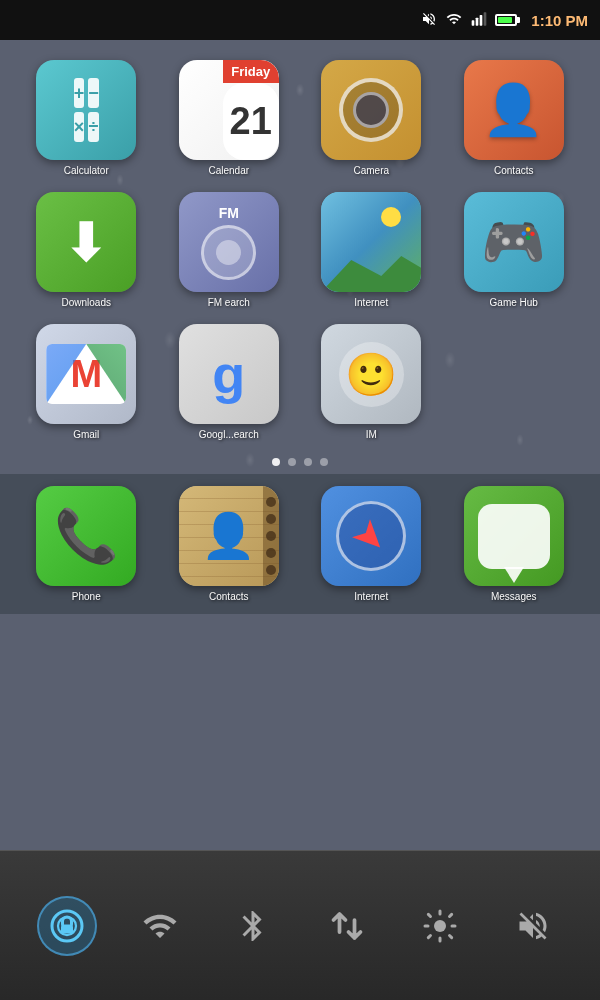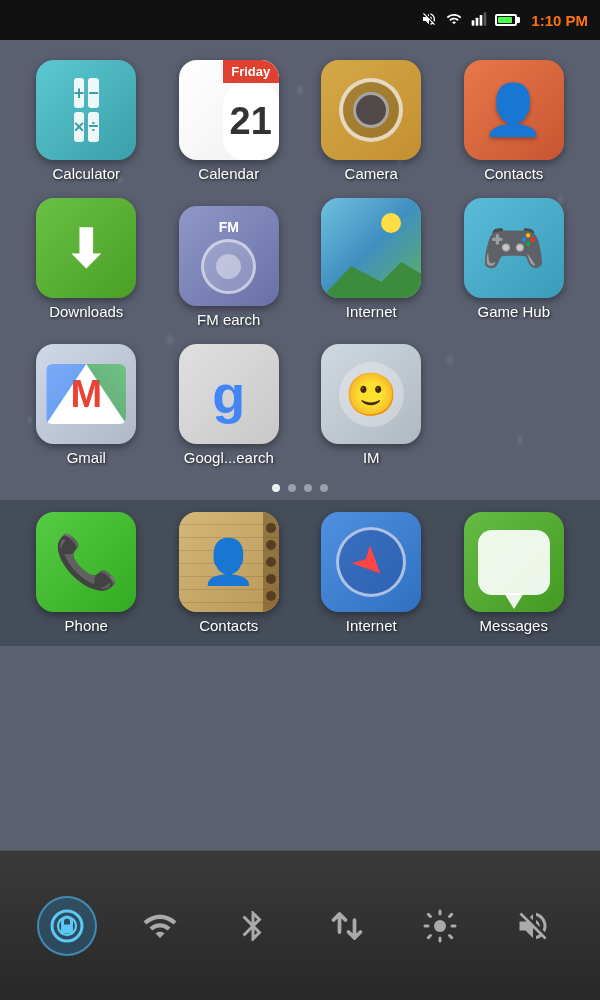--- a/index.html
+++ b/index.html
@@ -22,21 +22,21 @@
       padding: 0 12px;
       gap: 8px;
       position: relative;
       z-index: 10;
     }
     .status-icon {
       color: white;
       font-size: 14px;
     }
     .status-time {
-      color: #f97316;
+      color: #fdba74;
       font-size: 15px;
       font-weight: bold;
       margin-left: 6px;
     }
     .battery-icon {
       width: 22px;
       height: 12px;
       border: 2px solid white;
       border-radius: 2px;
       position: relative;
@@ -121,21 +121,21 @@
       border-radius: 18px;
       display: flex;
       align-items: center;
       justify-content: center;
       position: relative;
       box-shadow: 0 3px 8px rgba(0,0,0,0.4);
     }
 
     .app-label {
       color: white;
-      font-size: 15px;
+      font-size: 10px;
       text-align: center;
       text-shadow: 1px 1px 3px rgba(0,0,0,0.8);
       font-weight: 500;
     }
 
     
     .icon-calculator {
       background: linear-gradient(135deg, #5bc8d0 0%, #3a9fa8 100%);
     }
     .icon-calendar {
@@ -148,21 +148,20 @@
       background: linear-gradient(135deg, #d0d0d0 0%, #b0b0b0 100%);
     }
     .icon-contacts {
       background: linear-gradient(135deg, #e8784a 0%, #c85530 100%);
     }
     .icon-downloads {
       background: linear-gradient(135deg, #6abf45 0%, #4a9f25 100%);
     }
     .icon-fmradio {
       background: linear-gradient(135deg, #9098c8 0%, #6870a8 100%);
-      margin-top: 8px;
     }
     .icon-gallery {
       background: linear-gradient(135deg, #6abfd8 0%, #4a9fb8 100%);
     }
     .icon-gamehub {
       background: linear-gradient(135deg, #5abcd8 0%, #3a9cb8 100%);
     }
     .icon-gmail {
       background: linear-gradient(135deg, #d0d8e8 0%, #b0b8c8 100%);
     }

